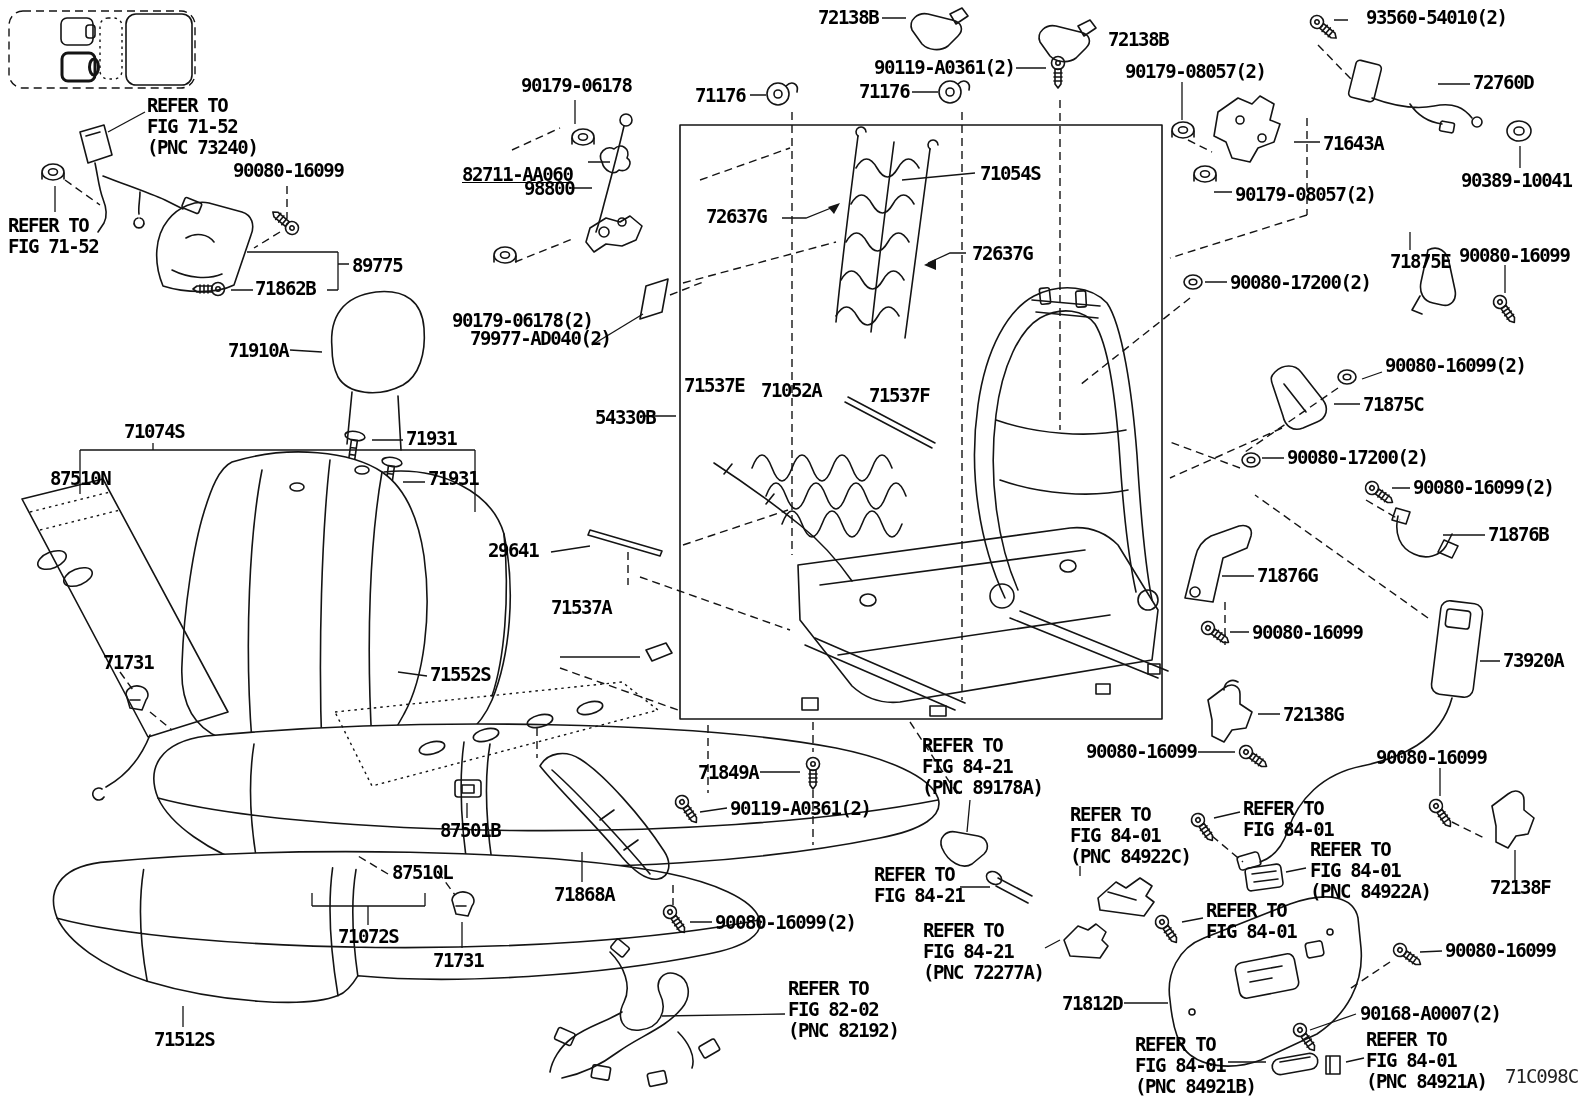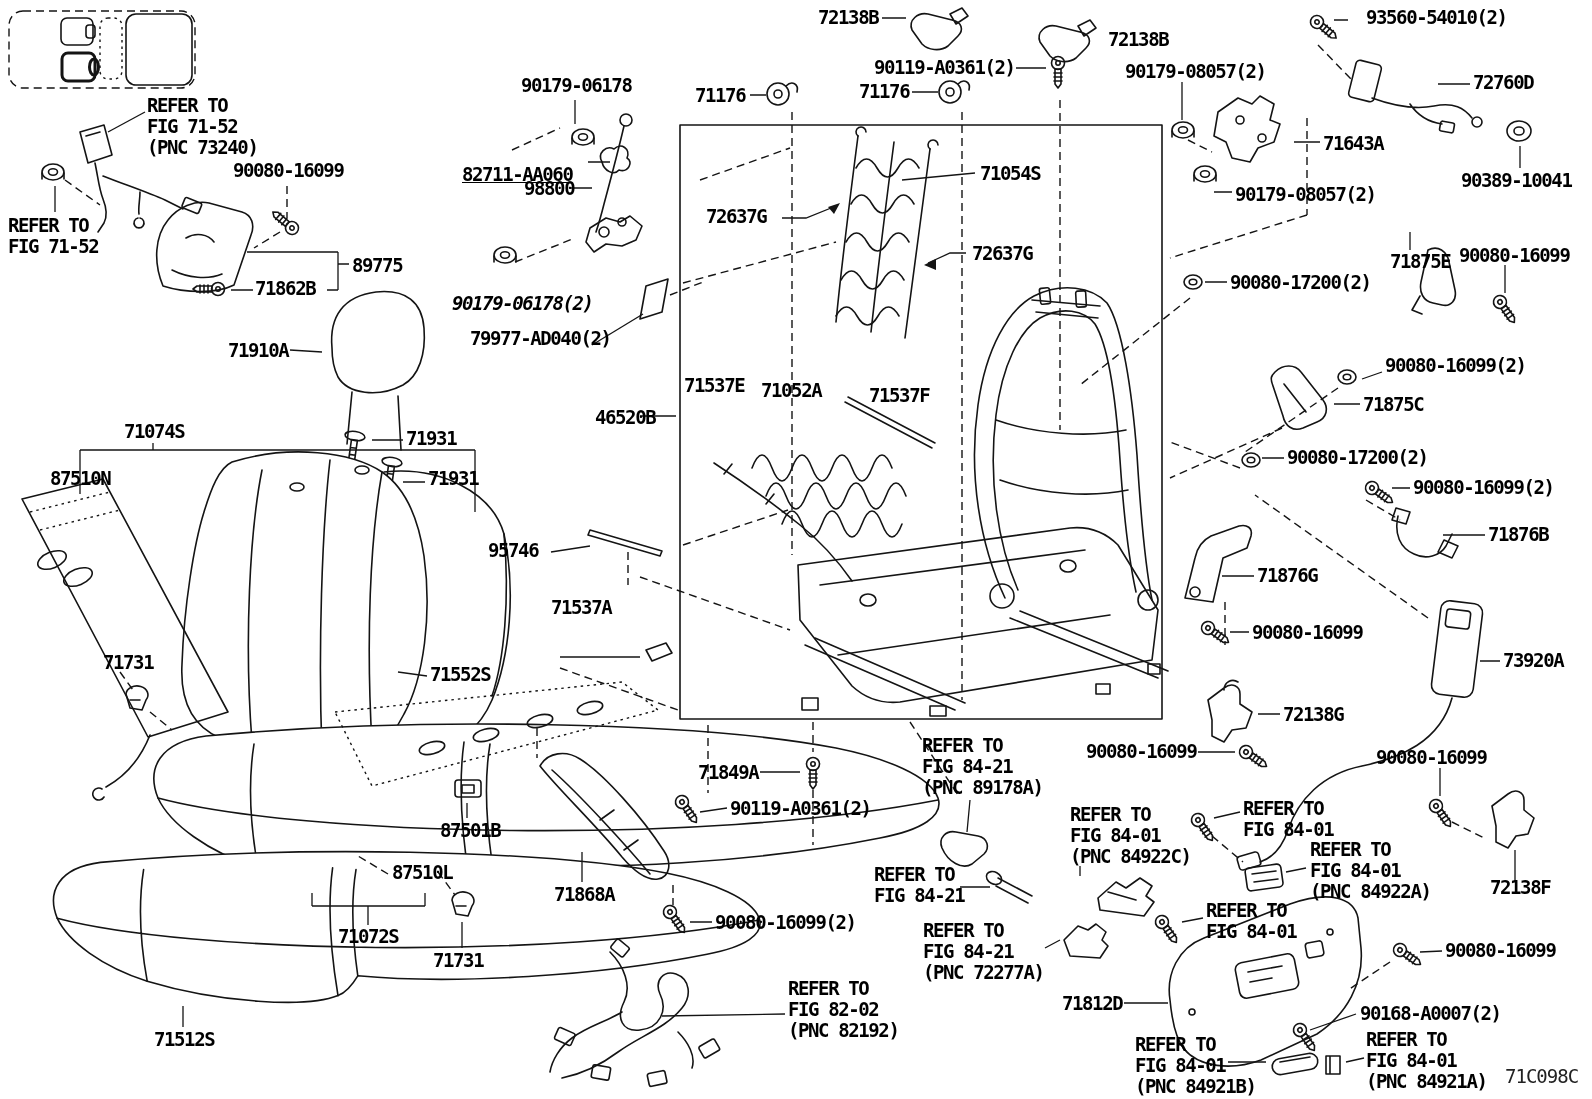--- a/index.html
+++ b/index.html
@@ -316,34 +316,34 @@
 <div id="callouts">
       <div class="co" style="left: 147px; top: 95px;">REFER TO
 FIG 71-52
 (PNC 73240)</div>
       <div class="co" style="left: 8px; top: 215px;">REFER TO
 FIG 71-52</div>
       <div class="co" style="left: 233px; top: 160px;">90080-16099</div>
       <div class="co" style="left: 521px; top: 75px;">90179-06178</div>
       <div class="co" style="left: 462px; top: 164px; text-decoration: underline;">82711-AA060</div>
       <div class="co" style="left: 524px; top: 178px;">98800</div>
-      <div class="co" style="left: 452px; top: 293px; font-style: italic;">90179-06178(2)</div>
+      <div class="co" style="left: 452px; top: 310px;">90179-06178(2)</div>
       <div class="co" style="left: 470px; top: 328px;">79977-AD040(2)</div>
       <div class="co" style="left: 352px; top: 255px;">89775</div>
       <div class="co" style="left: 255px; top: 278px;">71862B</div>
       <div class="co" style="left: 228px; top: 340px;">71910A</div>
       <div class="co" style="left: 124px; top: 421px;">71074S</div>
       <div class="co" style="left: 50px; top: 468px;">87510N</div>
       <div class="co" style="left: 406px; top: 428px;">71931</div>
       <div class="co" style="left: 428px; top: 468px;">71931</div>
       <div class="co" style="left: 103px; top: 652px;">71731</div>
       <div class="co" style="left: 430px; top: 664px;">71552S</div>
-      <div class="co" style="left: 488px; top: 540px;">95746</div>
+      <div class="co" style="left: 488px; top: 540px;">29641</div>
       <div class="co" style="left: 551px; top: 597px;">71537A</div>
-      <div class="co" style="left: 595px; top: 407px;">46520B</div>
+      <div class="co" style="left: 595px; top: 407px;">54330B</div>
       <div class="co" style="left: 684px; top: 375px;">71537E</div>
       <div class="co" style="left: 761px; top: 380px;">71052A</div>
       <div class="co" style="left: 869px; top: 385px;">71537F</div>
       <div class="co" style="left: 818px; top: 7px;">72138B</div>
       <div class="co" style="left: 874px; top: 57px;">90119-A0361(2)</div>
       <div class="co" style="left: 695px; top: 85px;">71176</div>
       <div class="co" style="left: 859px; top: 81px;">71176</div>
       <div class="co" style="left: 980px; top: 163px;">71054S</div>
       <div class="co" style="left: 706px; top: 206px;">72637G</div>
       <div class="co" style="left: 972px; top: 243px;">72637G</div>

